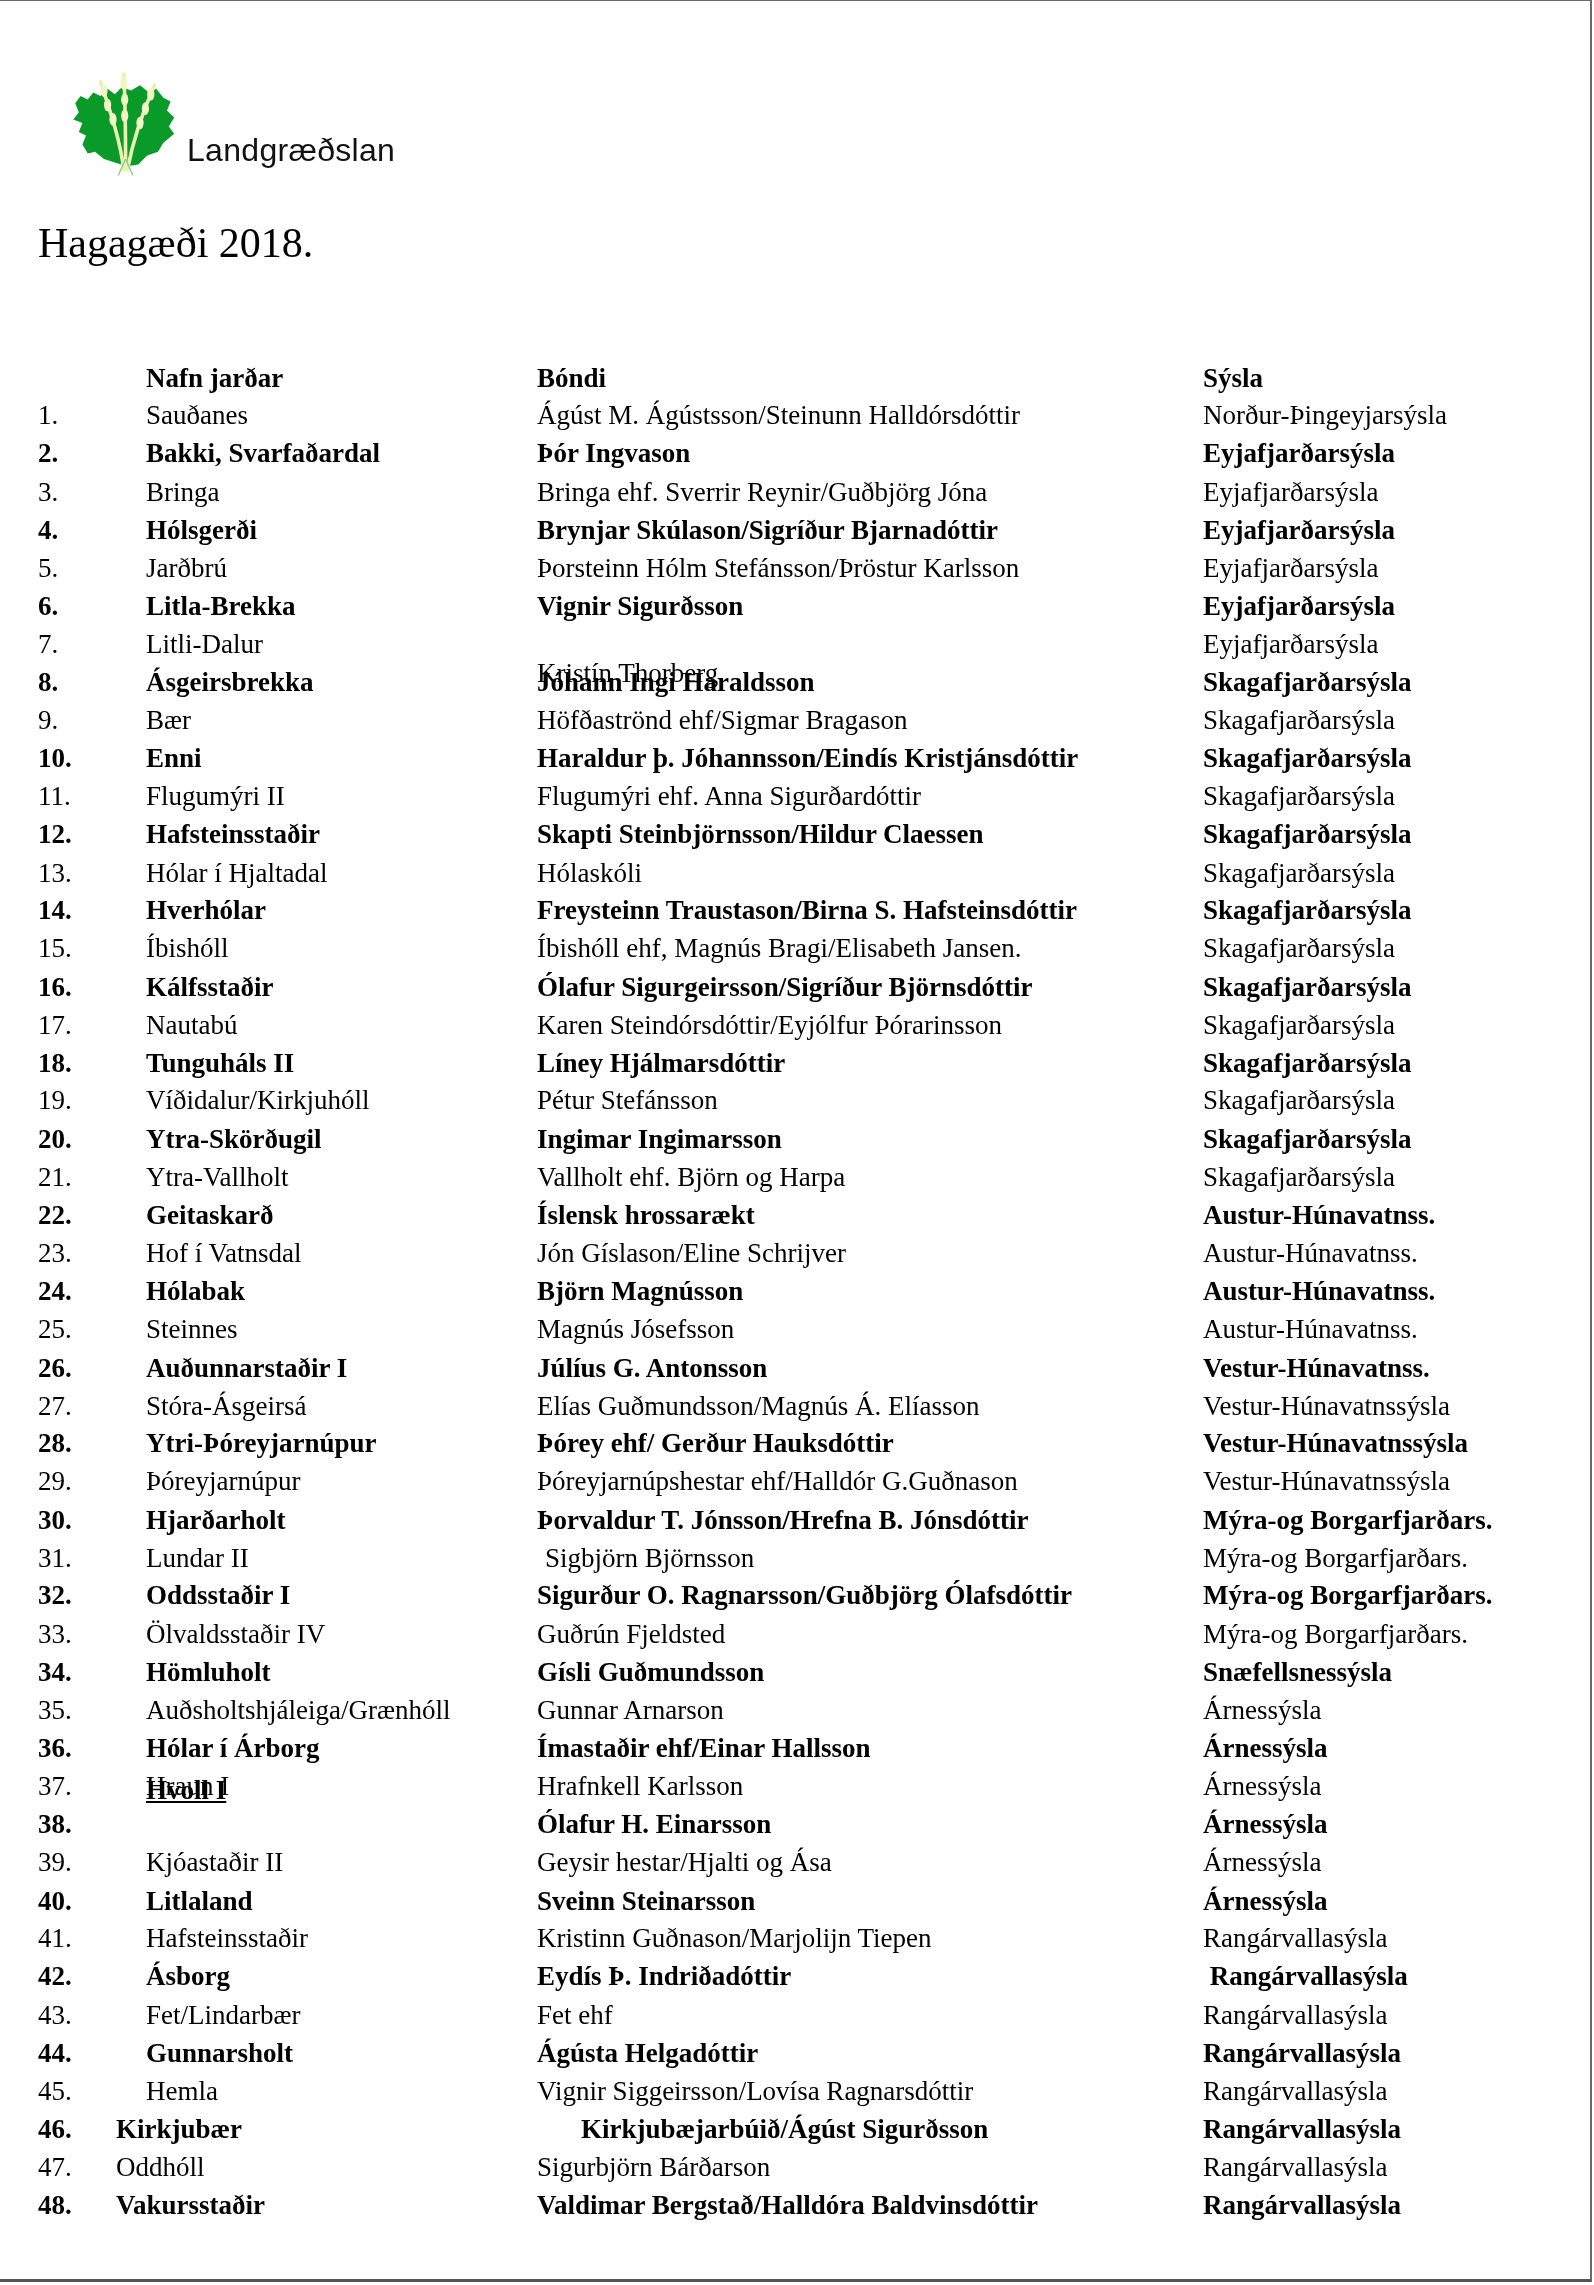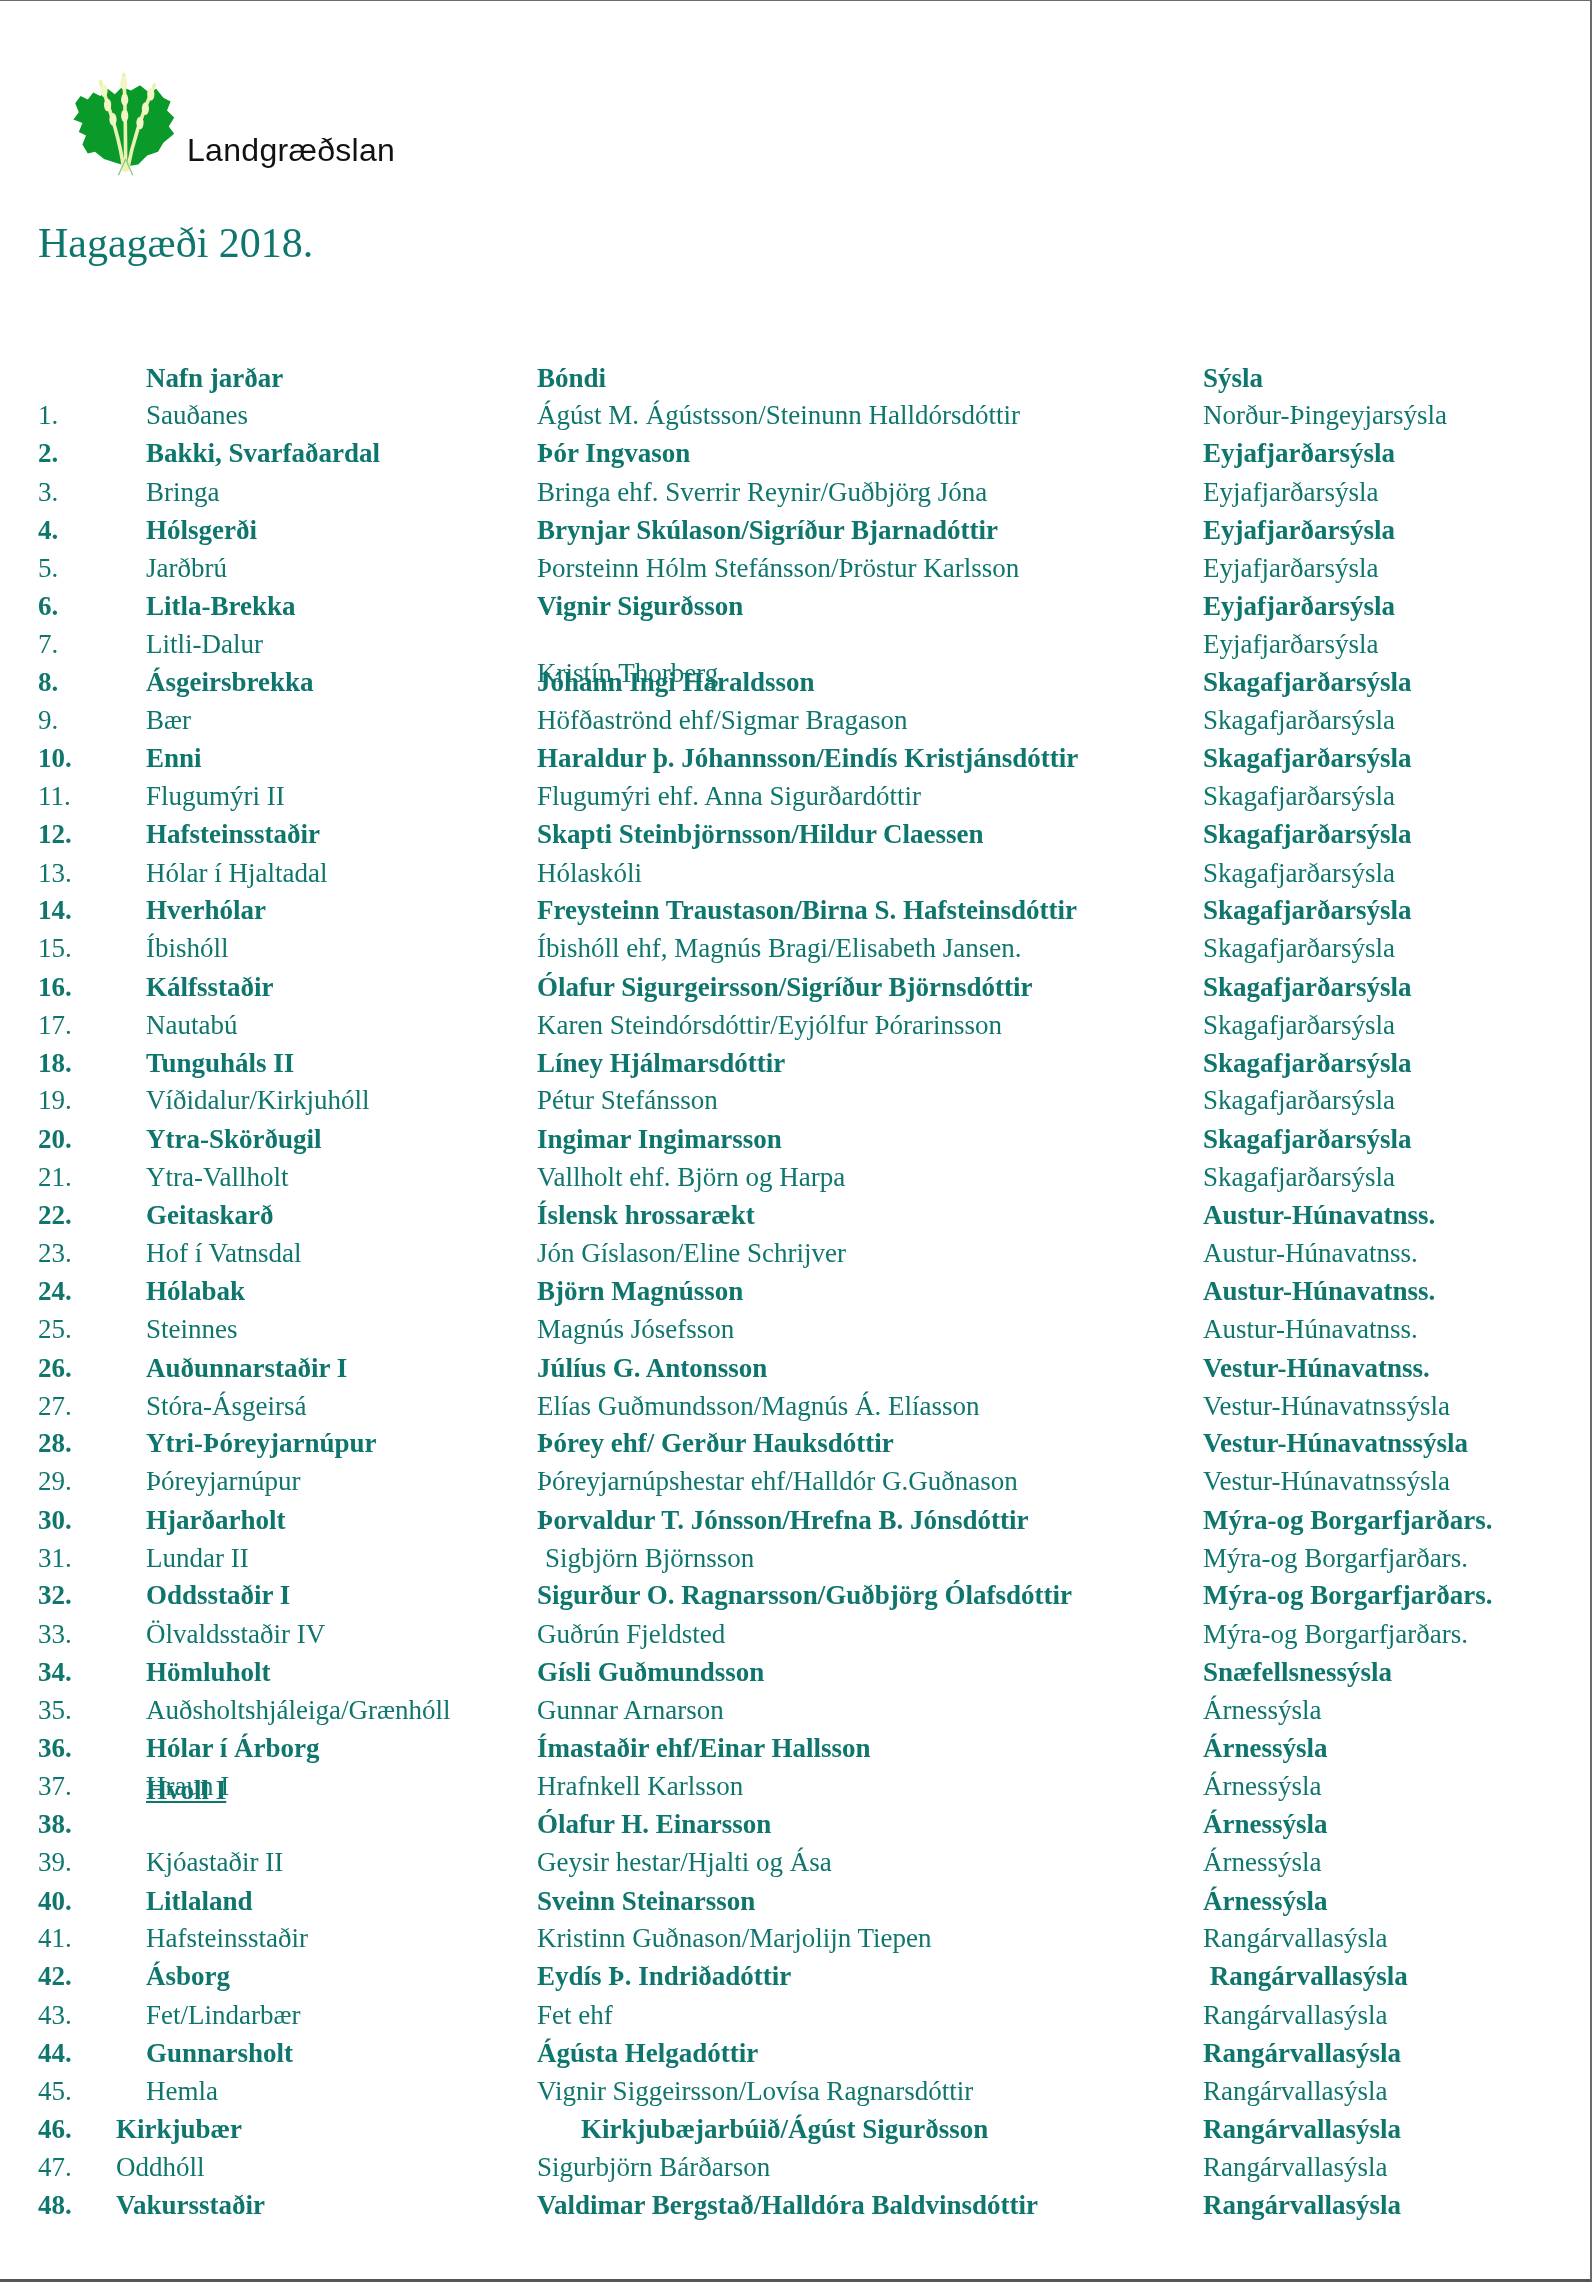--- a/index.html
+++ b/index.html
@@ -2,21 +2,21 @@
 <html style="font-size:14.4px"><head>
 <meta charset="utf-8">
 <style>
   html, body { margin: 0; padding: 0; background: #ffffff; }
   body { width: 1595px; height: 2285px; position: relative; overflow: hidden; }
   .page {
     position: absolute; left: 0; top: 0; width: 1592px; height: 2282px;
     border-top: 1.8px solid #6b6b6b; border-right: 2.7px solid #6b6b6b; border-bottom: 3.6px solid #555;
     box-sizing: border-box; background: #fff;
   }
-  .serif { font-family: "Liberation Serif", "DejaVu Serif", serif; color: #0f766e; }
+  .serif { font-family: "Liberation Serif", "DejaVu Serif", serif; color: #000000; }
 
   
   .logo-land { position: absolute; left: 68px; top: 68px; width: 378px; height: 108px; }
   .logo-land .word {
     position: absolute; left: 119px; top: 63px; font-family: "Liberation Sans", "DejaVu Sans", sans-serif;
     font-size: 32px; color: #111; letter-spacing: 0.3px; white-space: nowrap;
   }
   .logo-fh { position: absolute; left: 475px; top: 54px; width: 468px; height: 117px; }
   .logo-fh .line1, .logo-fh .line2 {
     position: absolute; font-family: "Liberation Sans", "DejaVu Sans", sans-serif; font-weight: bold;

